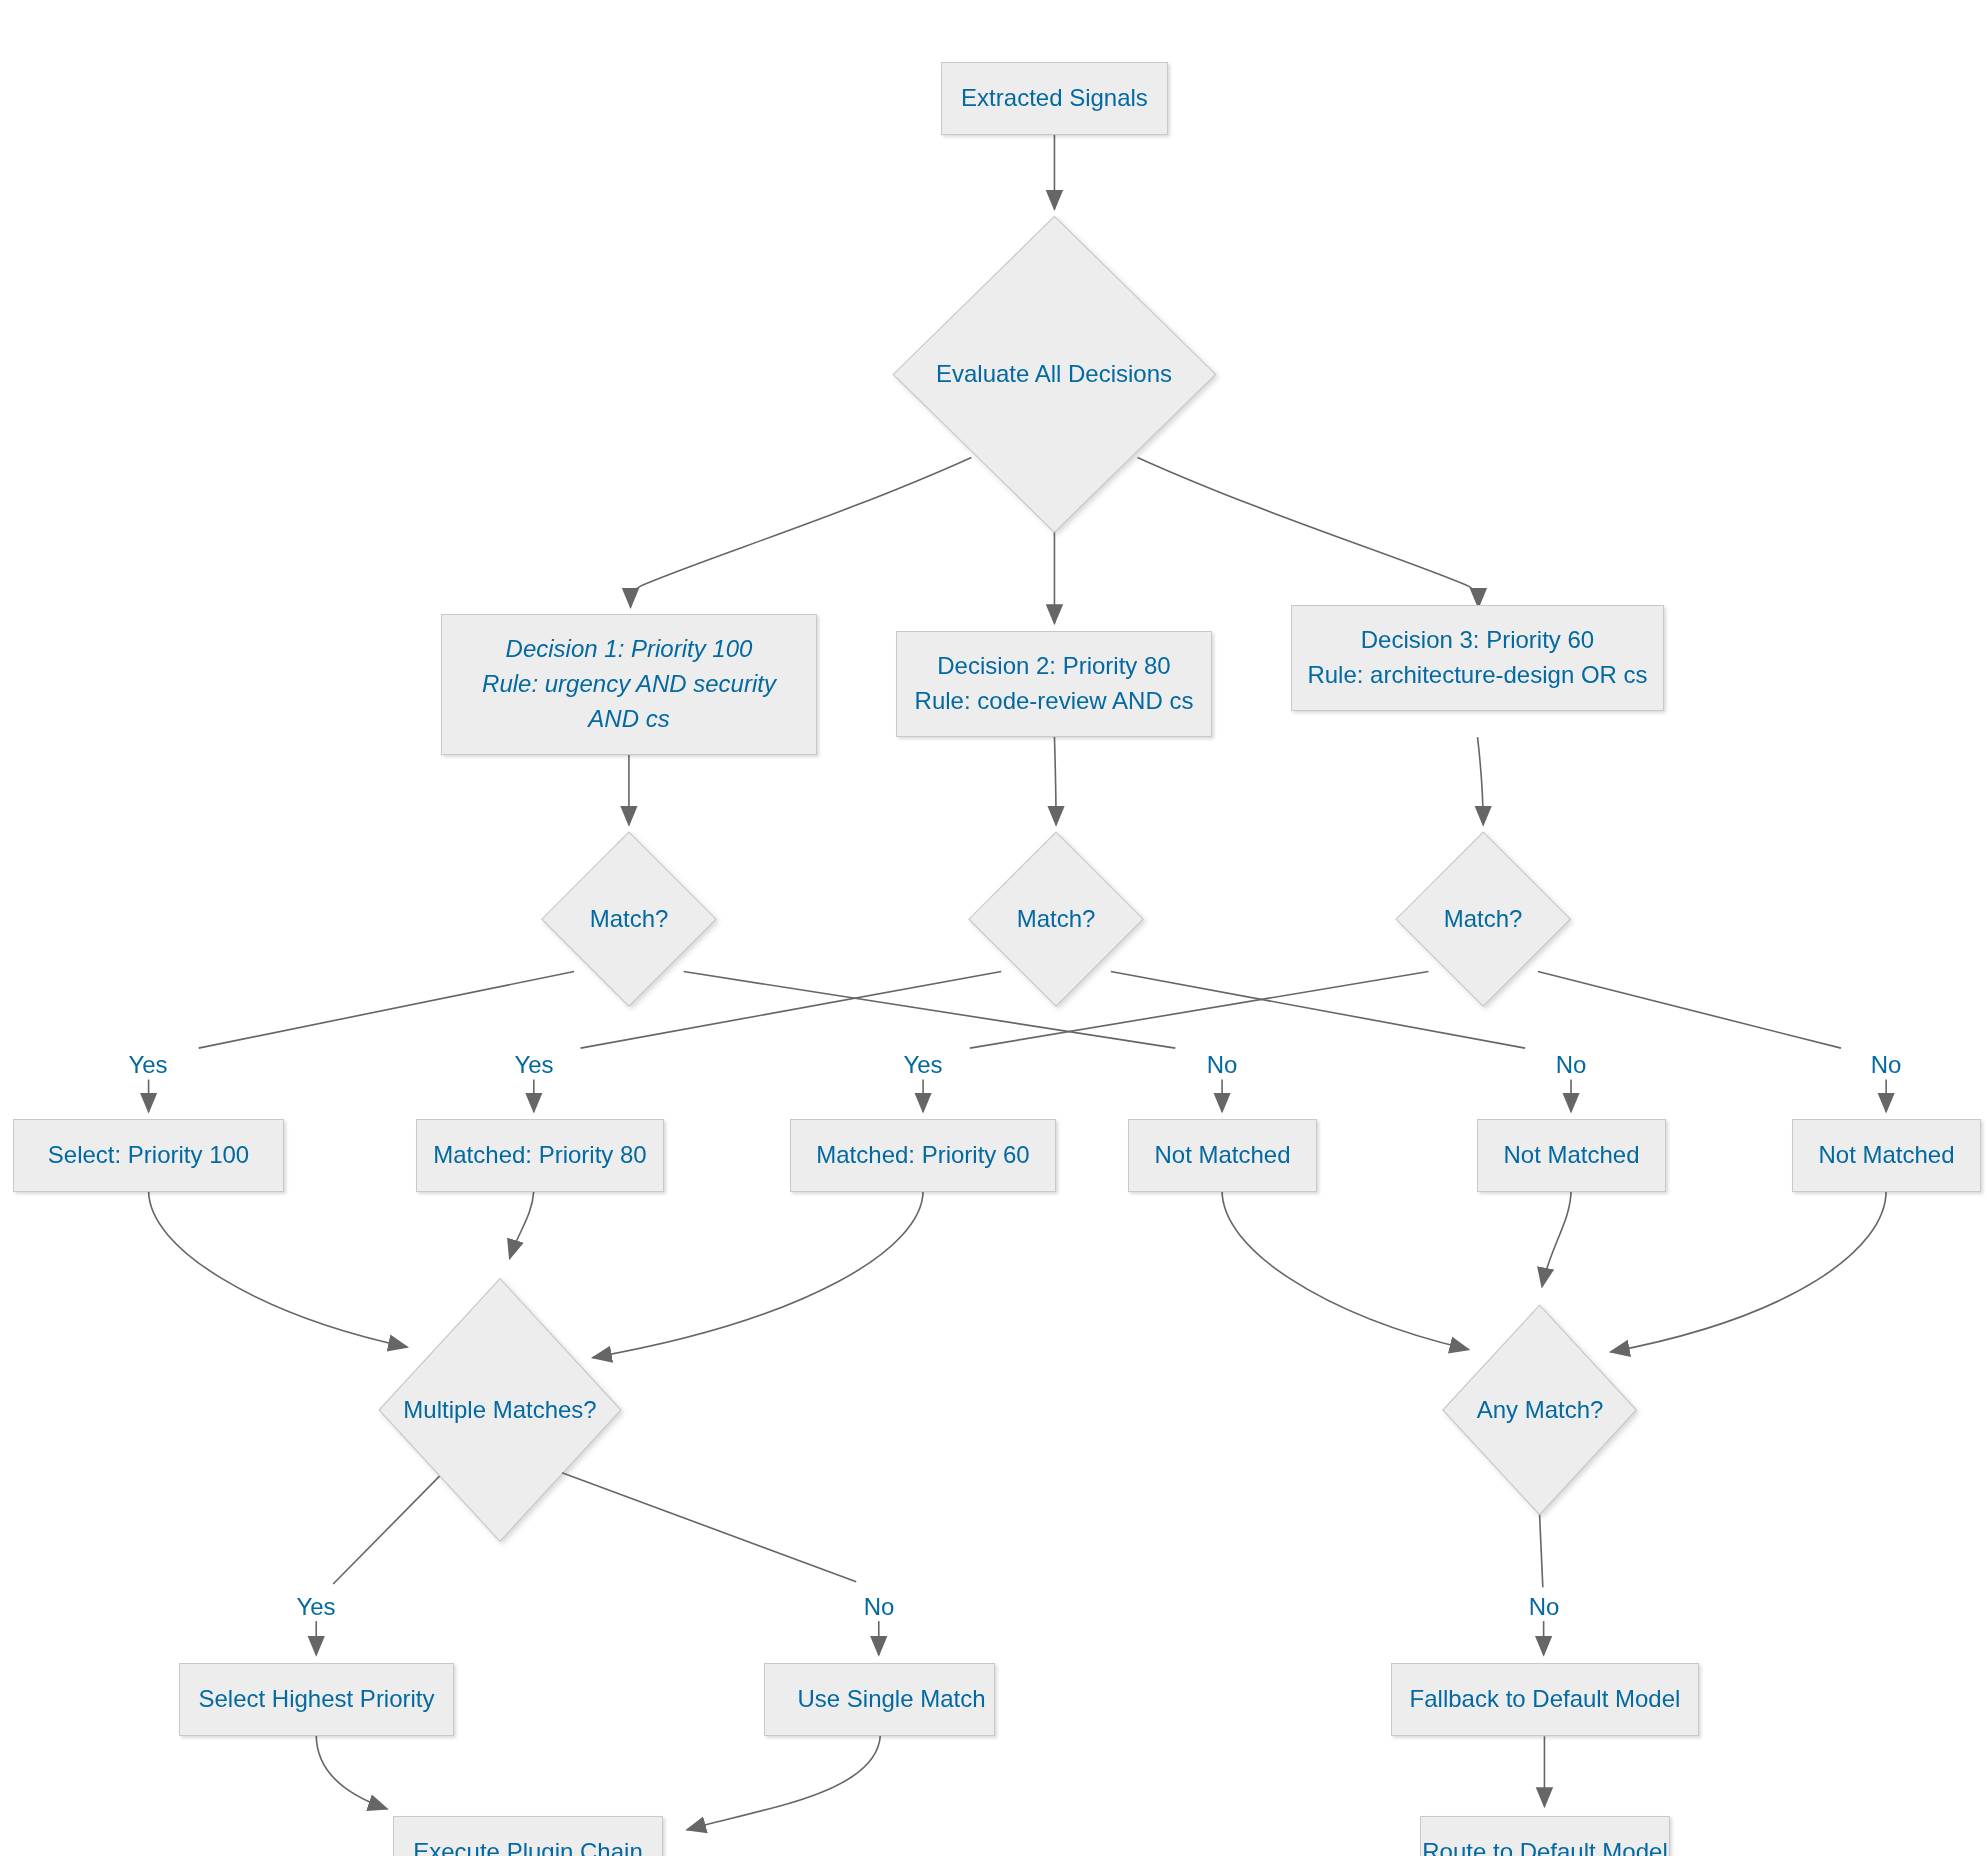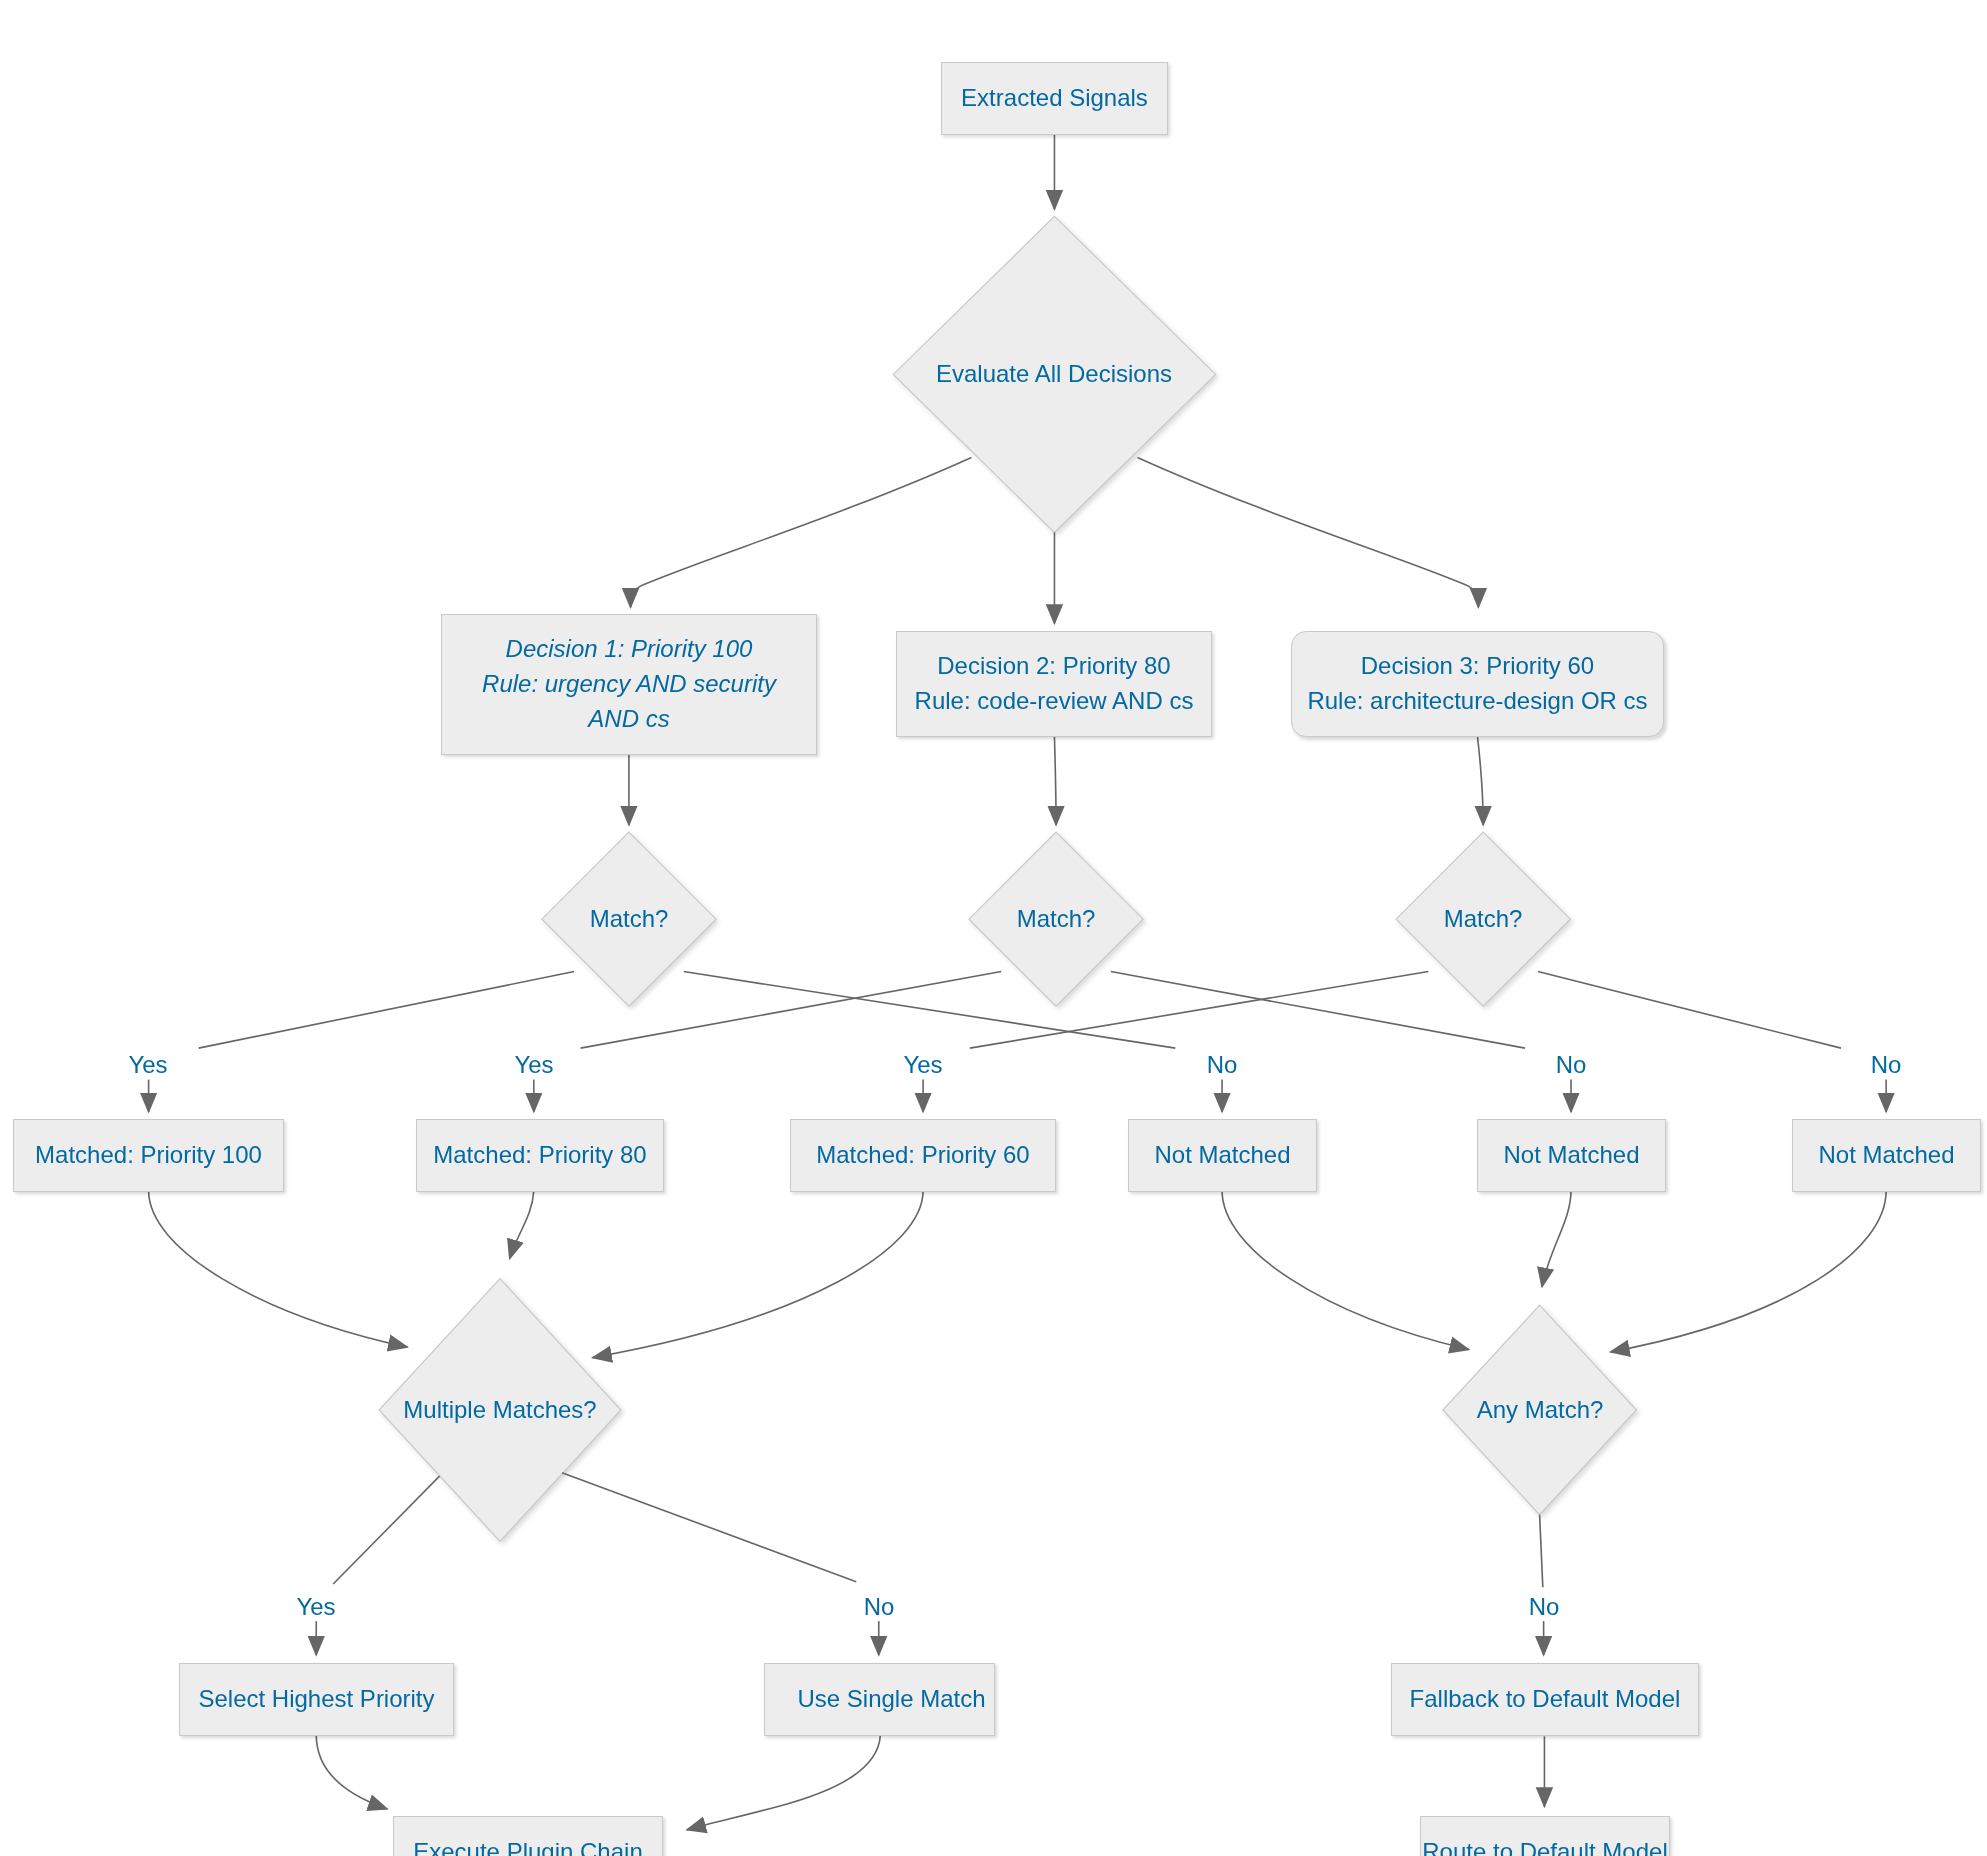--- a/index.html
+++ b/index.html
@@ -108,27 +108,27 @@
     <span>Decision 1: Priority 100</span>
     <span>Rule: urgency AND security</span>
     <span>AND cs</span>
   </div>
 
   <div class="node" style="left:896px; top:583px; width:316px; height:106px;">
     <span>Decision 2: Priority 80</span>
     <span>Rule: code-review AND cs</span>
   </div>
 
-  <div class="node" style="left:1291px; top:583px; width:373px; height:106px;border-radius:15px;">
+  <div class="node" style="left:1291px; top:557px; width:373px; height:106px;">
     <span>Decision 3: Priority 60</span>
     <span>Rule: architecture-design OR cs</span>
   </div>
 
   <div class="node" style="left:13px; top:1071px; width:271px; height:73px;">
-    <span>Matched: Priority 100</span>
+    <span>Select: Priority 100</span>
   </div>
   <div class="node" style="left:416px; top:1071px; width:248px; height:73px;">
     <span>Matched: Priority 80</span>
   </div>
   <div class="node" style="left:790px; top:1071px; width:266px; height:73px;">
     <span>Matched: Priority 60</span>
   </div>
   <div class="node" style="left:1128px; top:1071px; width:189px; height:73px;">
     <span>Not Matched</span>
   </div>

